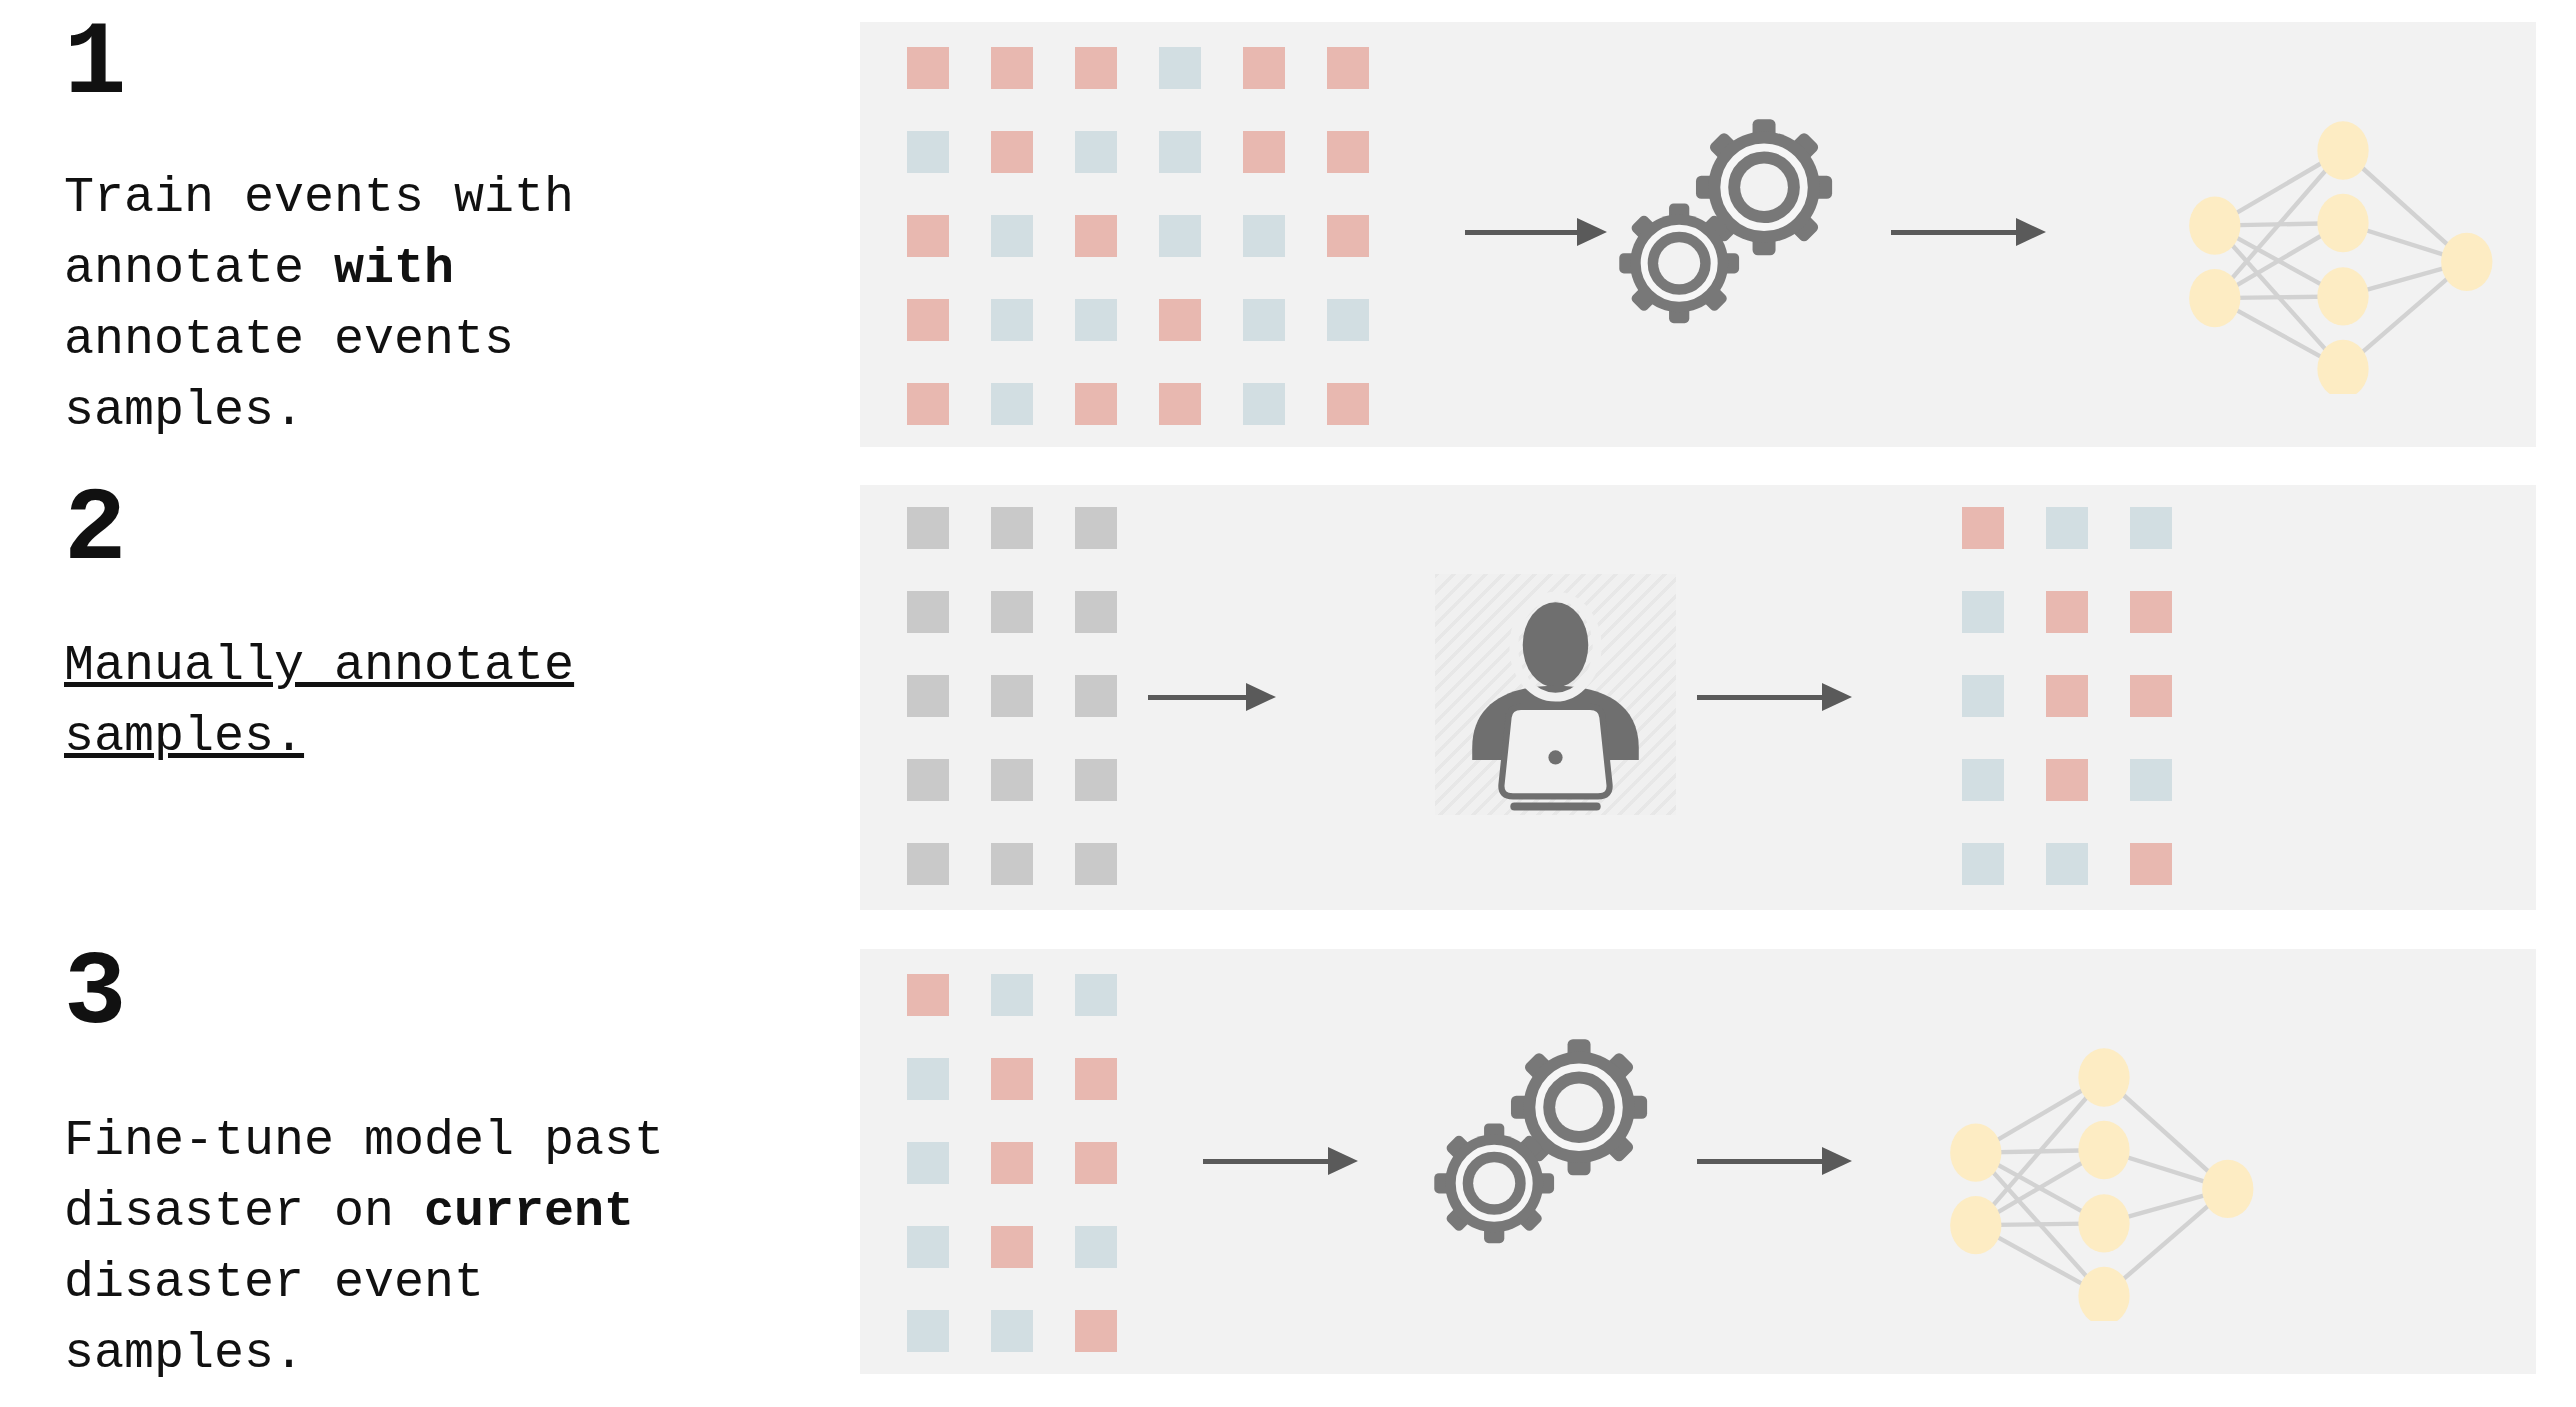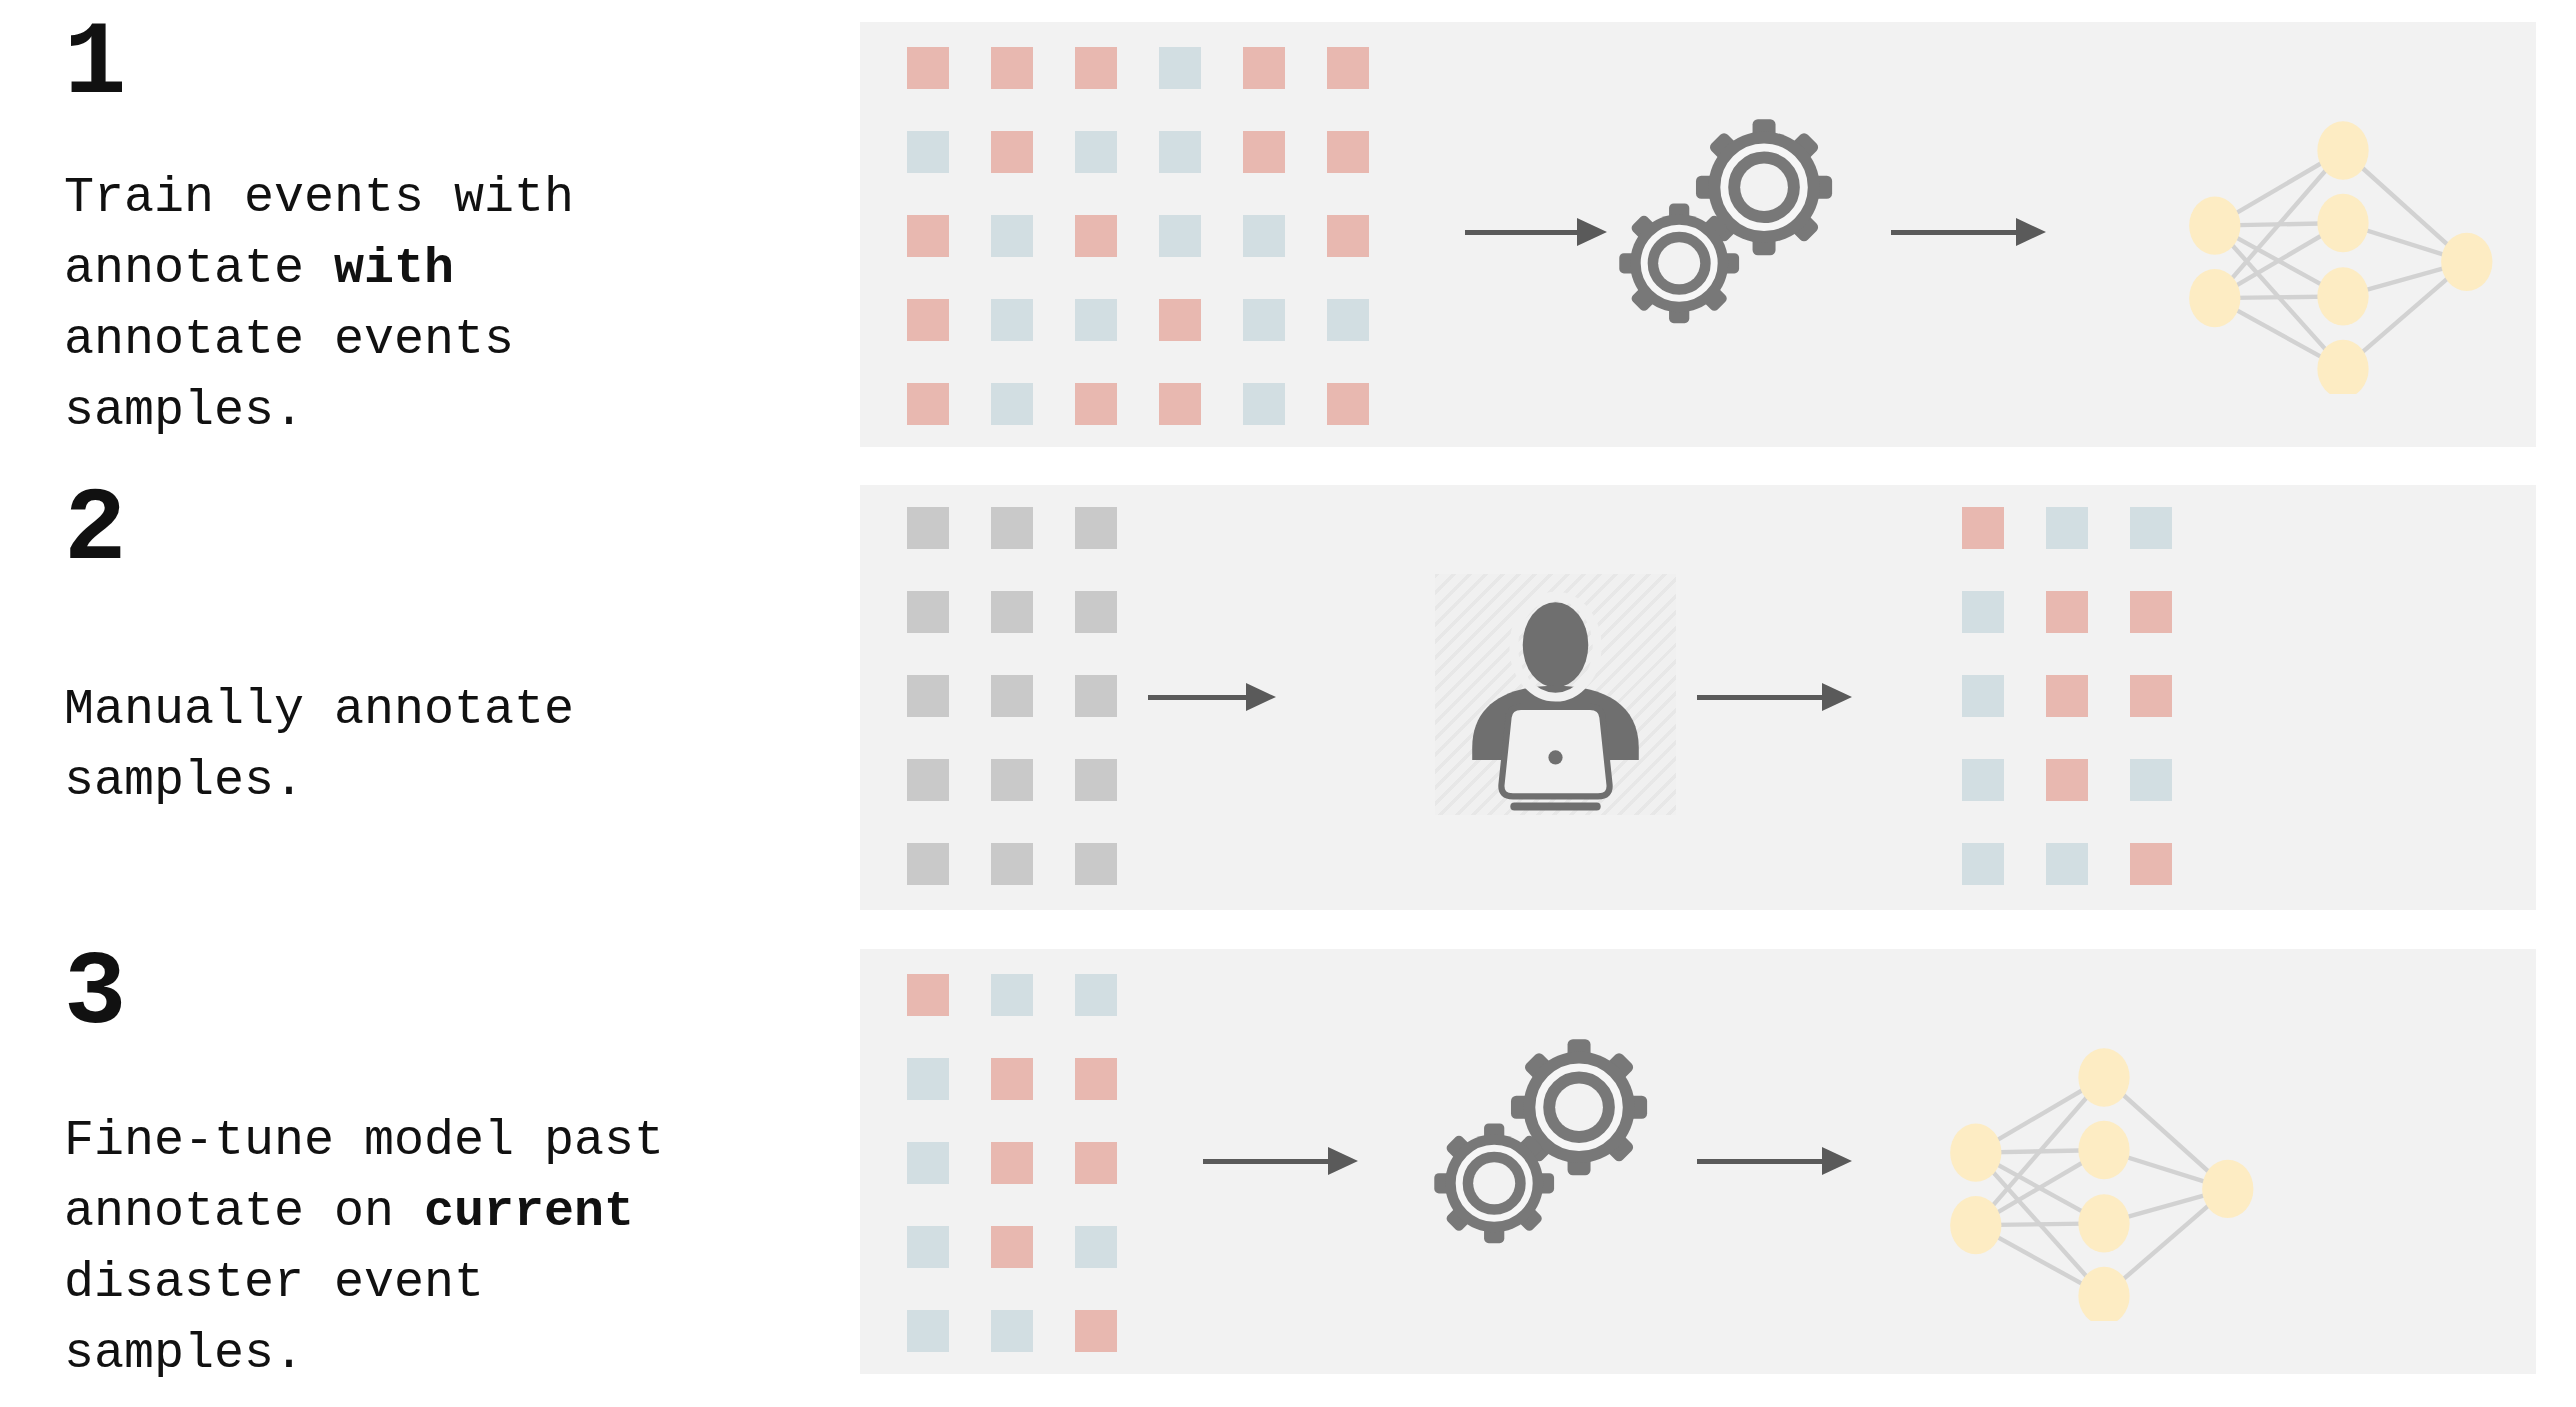--- a/index.html
+++ b/index.html
@@ -18,21 +18,21 @@
     color:#111111;
   }
   .step-lines{
     position:absolute;left:64px;
     font-size:50px;line-height:71px;
     letter-spacing:0;
     white-space:nowrap;
   }
   .step-lines .b{font-weight:700;}
   #num1{top:12.4px;}   #lines1{top:162px;}
-  #num2{top:478px;}  #lines2{top:674px;}
+  #num2{top:478px;}  #lines2{top:630px;text-decoration:underline;}
   #num3{top:942px;} #lines3{top:1105px;}
   
   .panel{
     position:absolute;left:860px;width:1676px;height:425px;
     background:var(--panel_bg);
   }
   #panel1{top:22px;}
   #panel2{top:485px;}
   #panel3{top:949px;}
   
@@ -90,21 +90,21 @@
 
   <div class="step-number" id="num2">2</div>
   <div class="step-lines" id="lines2">
       <div><span>Manually annotate</span></div>
       <div><span>samples.</span></div>
     </div>
 
   <div class="step-number" id="num3">3</div>
   <div class="step-lines" id="lines3">
       <div><span>Fine-tune model past</span></div>
-      <div><span>annotate on </span><span class="b">current</span></div>
+      <div><span>disaster on </span><span class="b">current</span></div>
       <div><span>disaster event</span></div>
       <div><span>samples.</span></div>
     </div>
 
   <div class="panel" id="panel1">
     <div class="grid" id="grid1">
         <div class="sq" style="background: rgb(232, 184, 176);"></div>
         <div class="sq" style="background: rgb(232, 184, 176);"></div>
         <div class="sq" style="background: rgb(232, 184, 176);"></div>
         <div class="sq" style="background: rgb(210, 222, 226);"></div>

